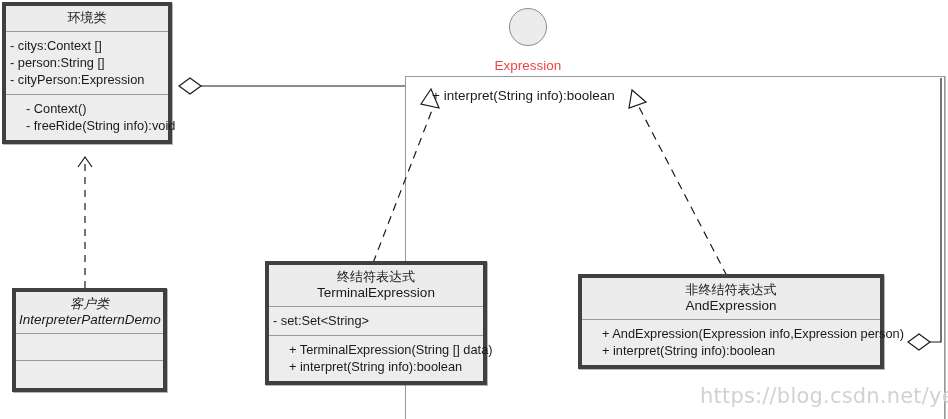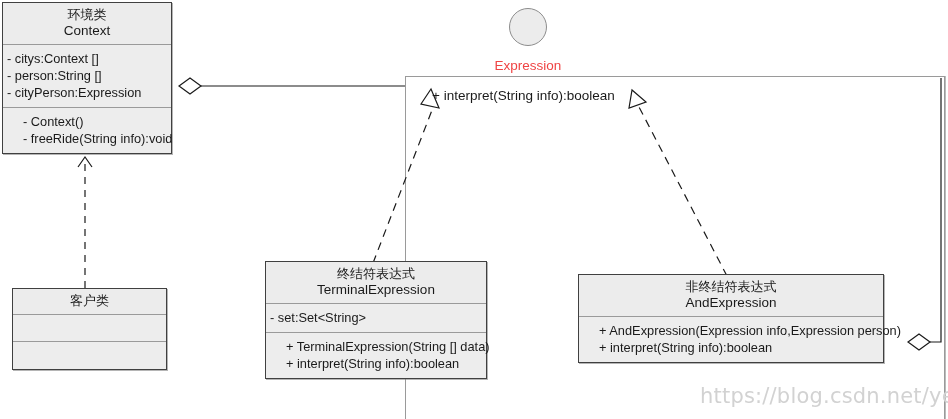--- a/index.html
+++ b/index.html
@@ -23,21 +23,21 @@
     top: 0;
     width: 948px;
     height: 419px;
     pointer-events: none;
   }
 
   
   .uml-class {
     position: absolute;
     box-sizing: border-box;
-    border: 1px solid #404040;
+    border: 4px solid #404040;
     background: #d946ef;
     box-shadow: 1px 1px 0 rgba(120,120,120,0.55);
   }
   .uml-header {
     box-sizing: border-box;
     background: #ececec;
     border-bottom: 1px solid #9a9a9a;
     text-align: center;
     padding: 4px 3px 5px 3px;
     line-height: 1.22;
@@ -165,36 +165,36 @@
   </svg>
 
   <div id="lollipop-circle"></div>
   <div id="lollipop-label">Expression</div>
 
   <div id="interface-op">+ interpret(String info):boolean</div>
 
   <div class="uml-class" id="cls-context" style="left:2px; top:2px; width:170px;">
     <div class="uml-header">
       <span class="cn">环境类</span>
-      <span class="en">Context</span>
     </div>
     <div class="uml-compartment">
       <span class="line">- citys:Context []</span>
       <span class="line">- person:String []</span>
       <span class="line">- cityPerson:Expression</span>
     </div>
     <div class="uml-compartment">
       <span class="line">- Context()</span>
       <span class="line">- freeRide(String info):void</span>
     </div>
   </div>
 
-  <div class="uml-class" id="cls-demo" style="left:12px; top:288px; width:155px;">
+  <div class="uml-class" id="cls-demo" style="left:12px; top:288px; width:155px;font-style:italic;">
     <div class="uml-header">
       <span class="cn">客户类</span>
+      <span class="en">InterpreterPatternDemo</span>
     </div>
     <div class="uml-compartment empty"></div>
     <div class="uml-compartment empty"></div>
   </div>
 
   <div class="uml-class" id="cls-terminal" style="left:265px; top:261px; width:222px;">
     <div class="uml-header">
       <span class="cn">终结符表达式</span>
       <span class="en">TerminalExpression</span>
     </div>

